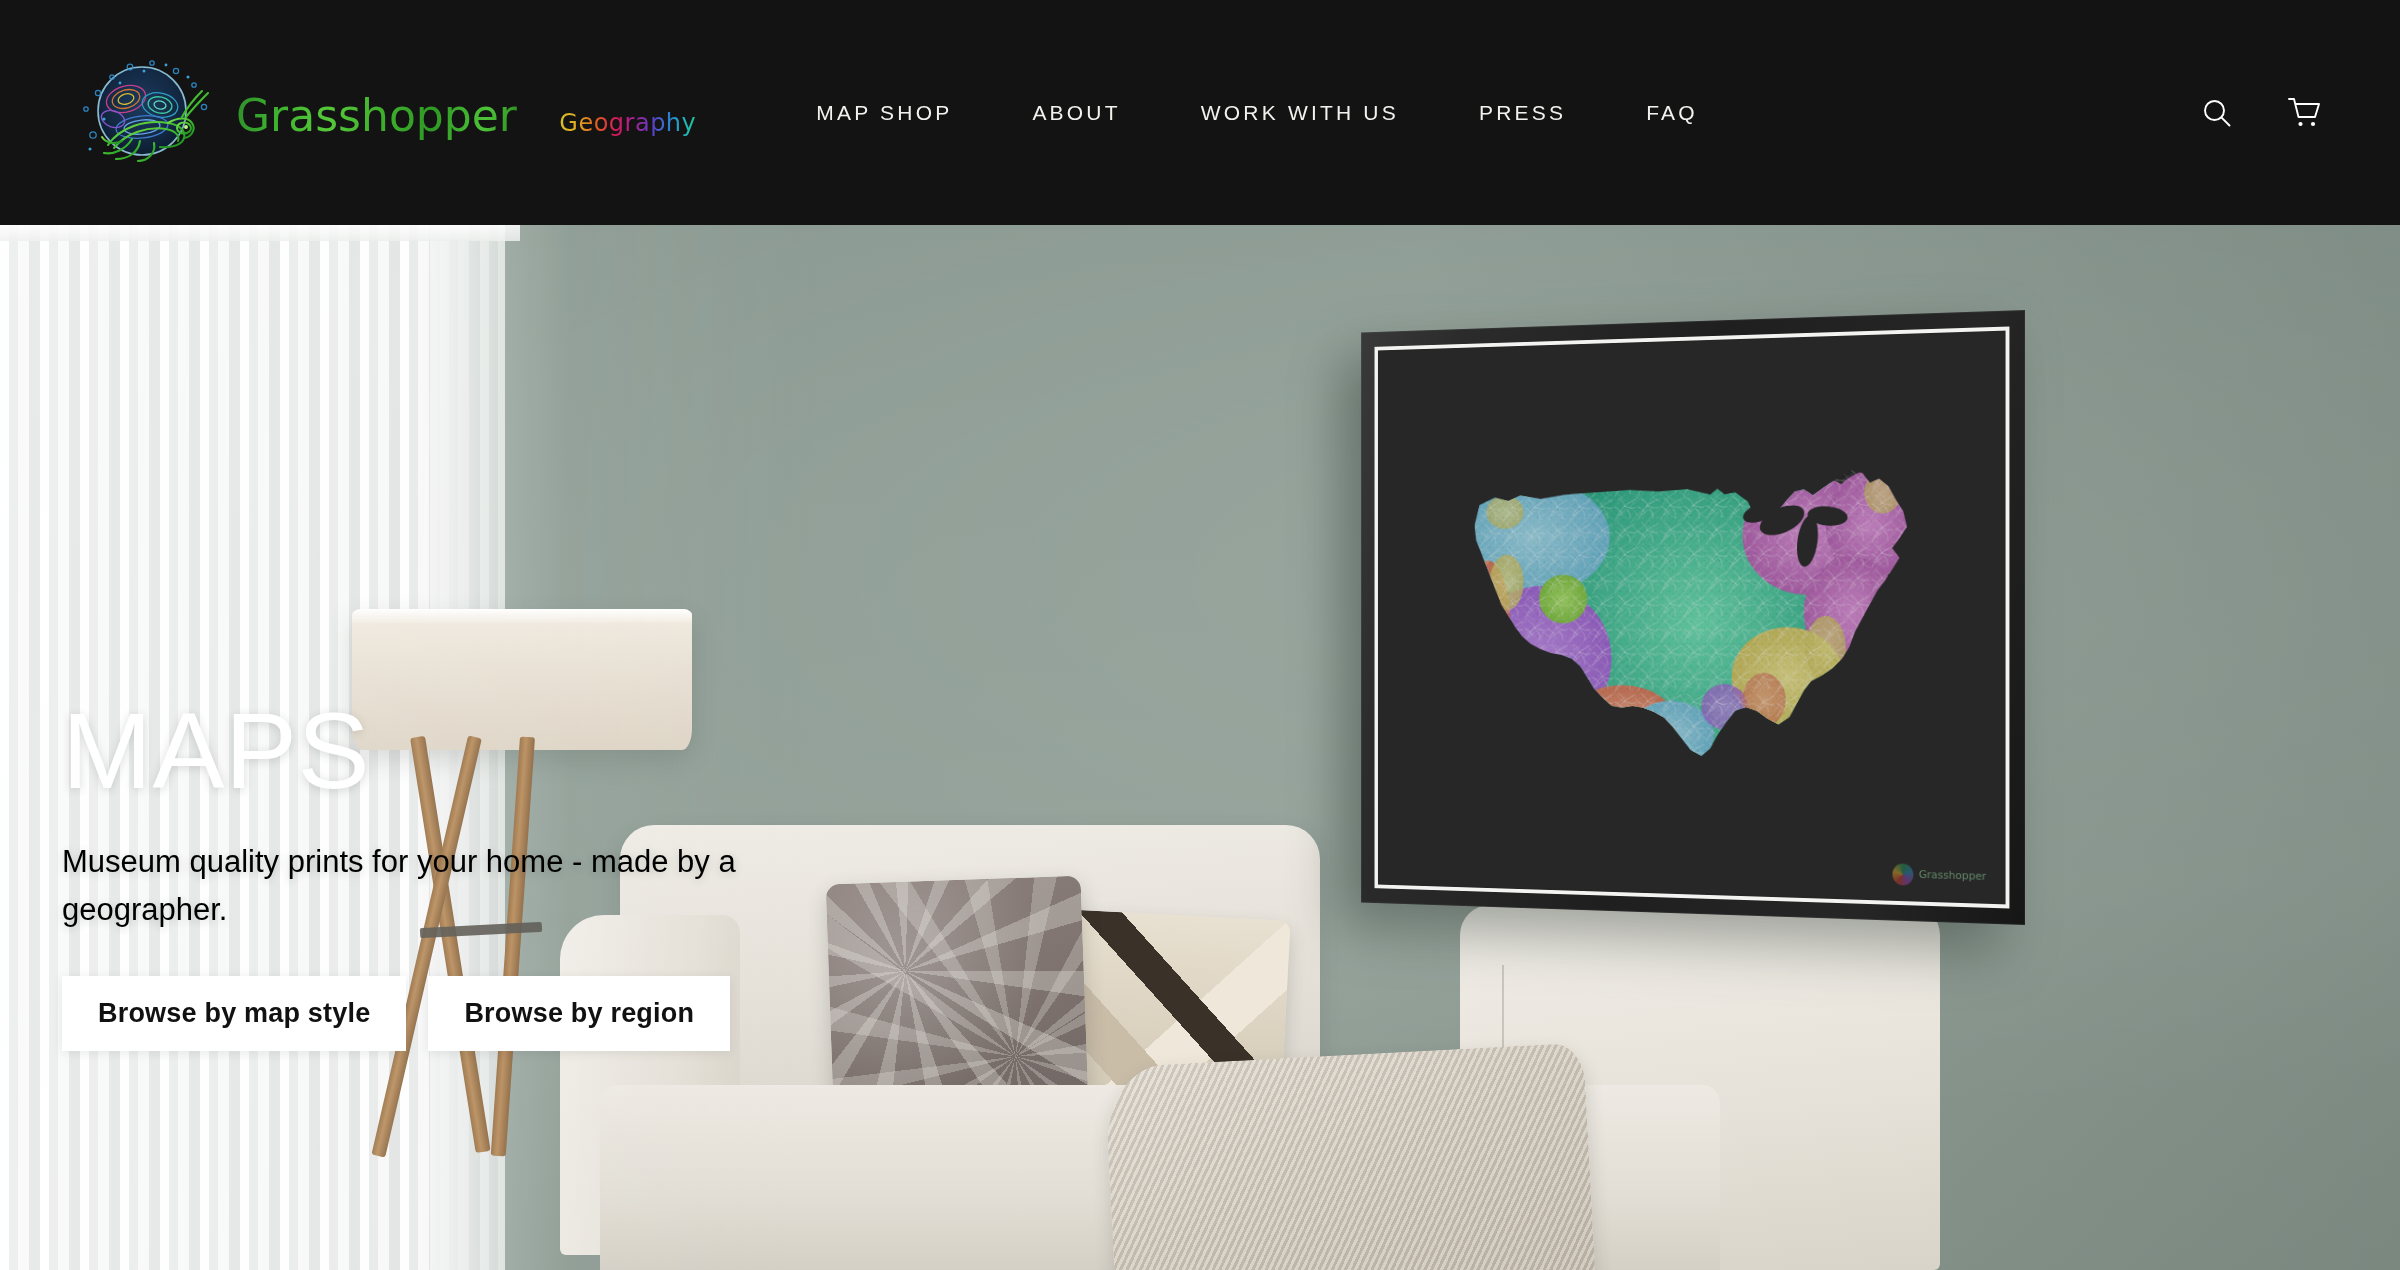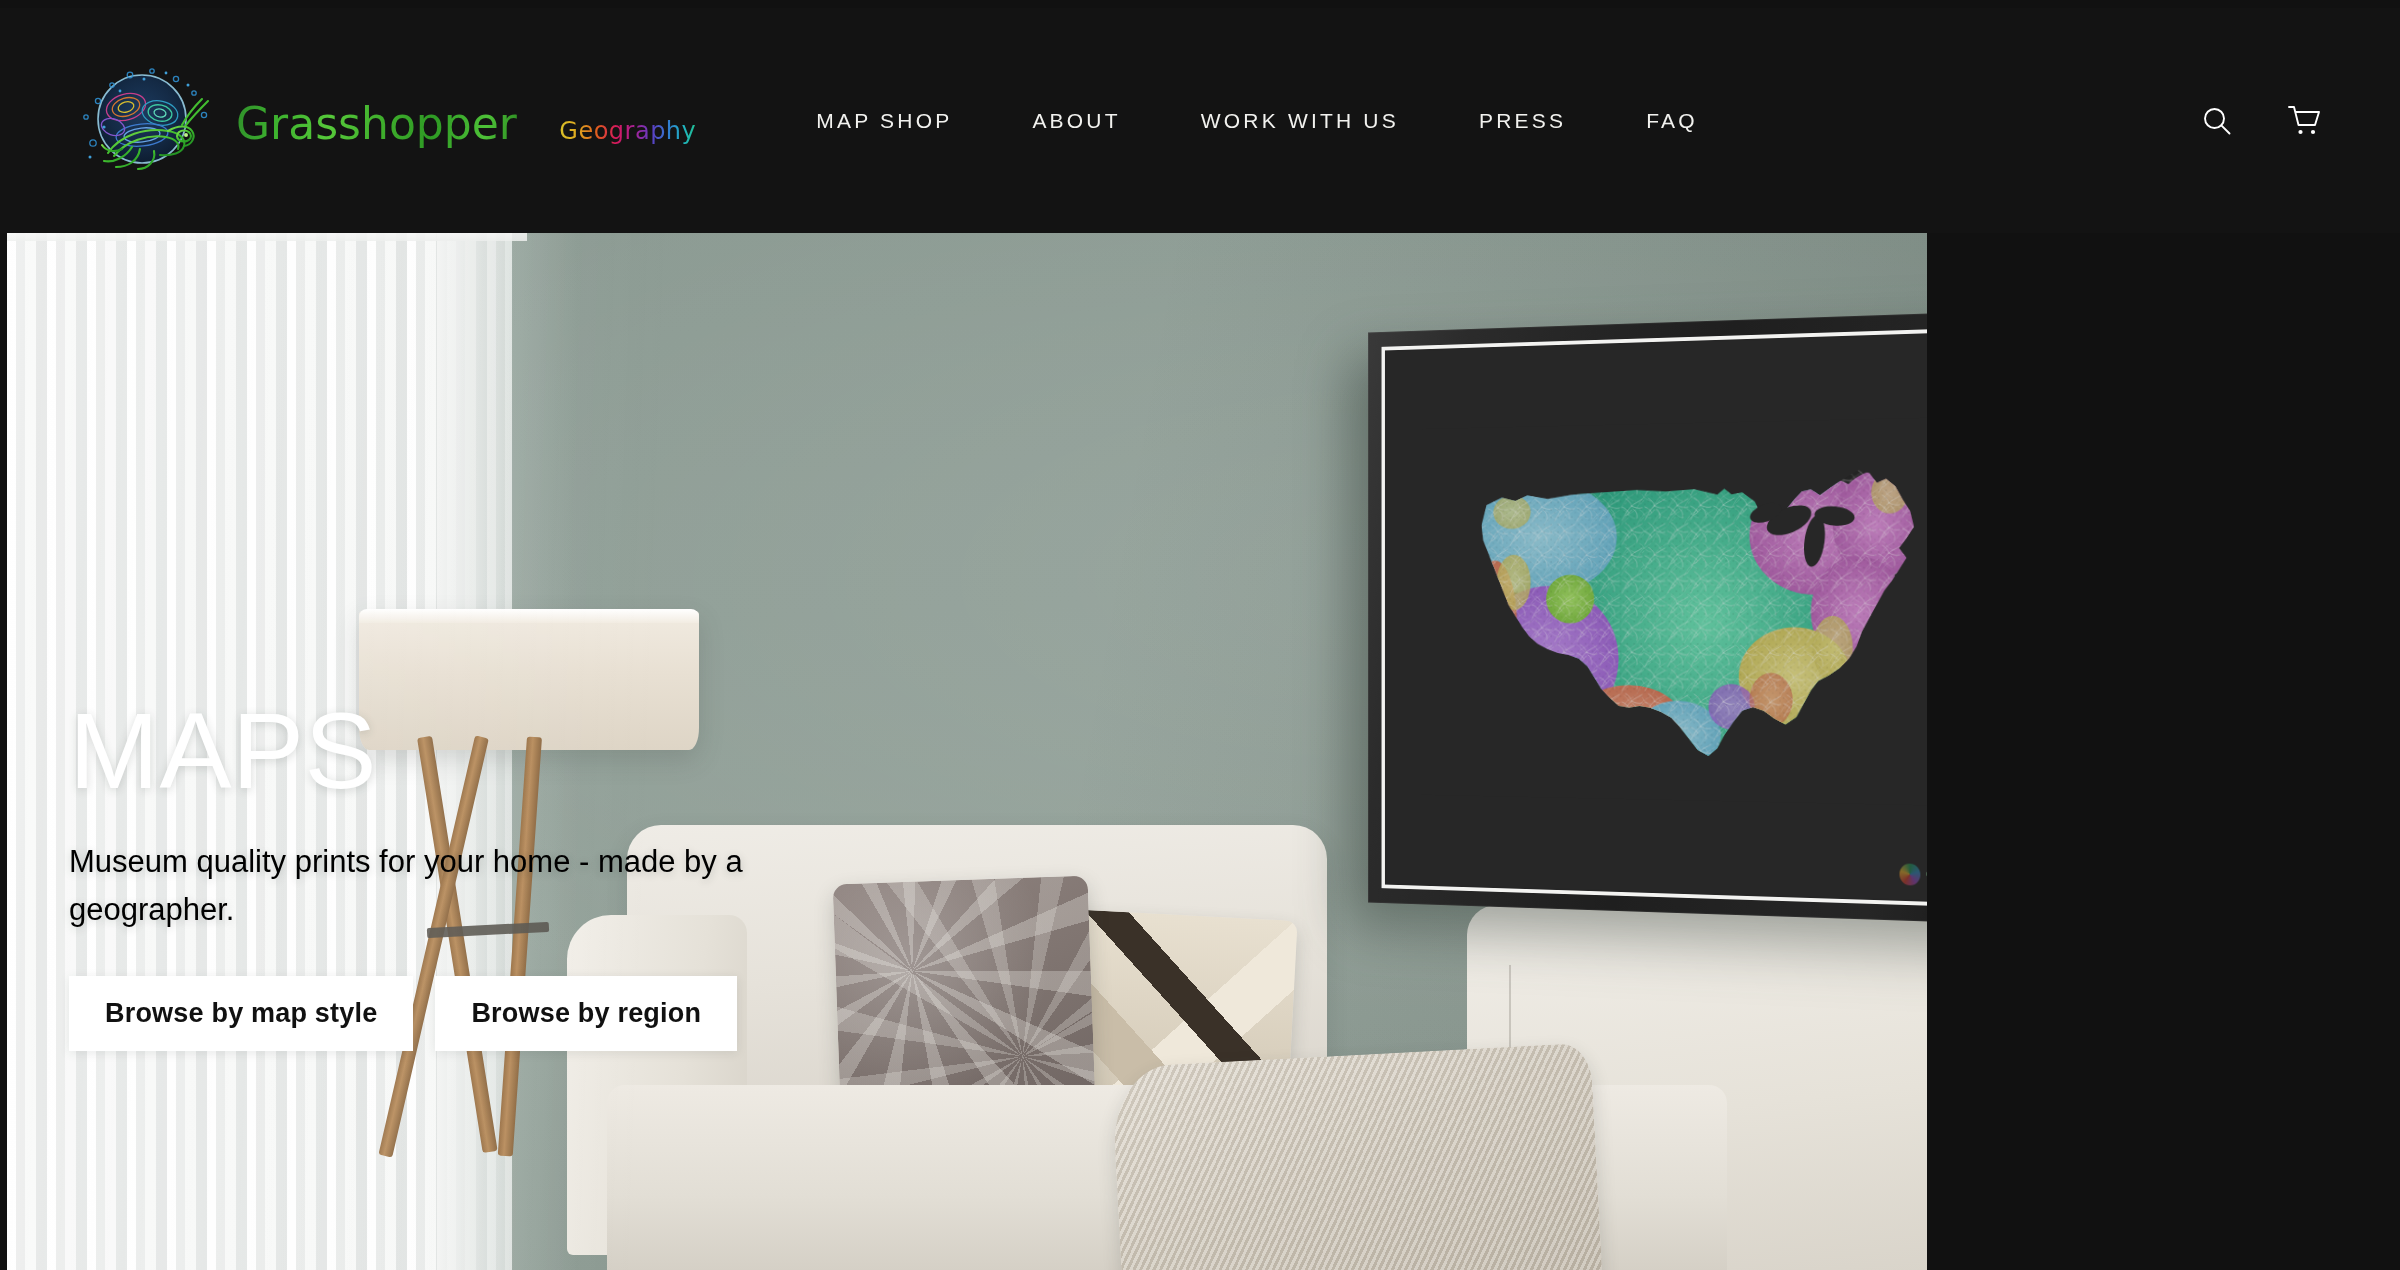--- a/index.html
+++ b/index.html
@@ -5,21 +5,21 @@
 <style>
   * { margin:0; padding:0; box-sizing:border-box; }
   html, body { width:2400px; height:1270px; overflow:hidden; }
   body {
     font-family:"Liberation Sans", sans-serif;
     background:#111111;
   }
 
   
   .site-header{
-    position:absolute; left:0; top:8px; width:2400px; height:225px;
+    position:absolute; left:0; top:0; width:2400px; height:225px;
     background:#131313;
     display:flex; align-items:center;
     z-index:40;
   }
   .brand{
     display:flex; align-items:center;
     margin-left:68px; height:130px;
     text-decoration:none;
   }
   .brand-mark{
@@ -58,21 +58,21 @@
     margin-left:auto; margin-right:72px;
     display:flex; align-items:center; gap:42px;
   }
   .icon-btn{
     width:46px; height:46px; display:flex; align-items:center; justify-content:center;
     background:none; border:none; cursor:pointer; color:#ffffff;
   }
 
   
   .hero{
-    position:absolute; left:7px; top:225px; width:1920px; height:1045px;
+    position:absolute; left:0; top:225px; width:2400px; height:1045px;
     overflow:hidden;
     background:#8d9c95;
   }
 
   
   .wall{
     position:absolute; inset:0;
     background:
       radial-gradient(120% 90% at 74% 34%, rgba(255,255,255,0.10) 0%, rgba(255,255,255,0) 58%),
       linear-gradient(177deg,#8b9a92 0%,#8e9d95 38%,#93a199 66%,#8c9a92 100%);

